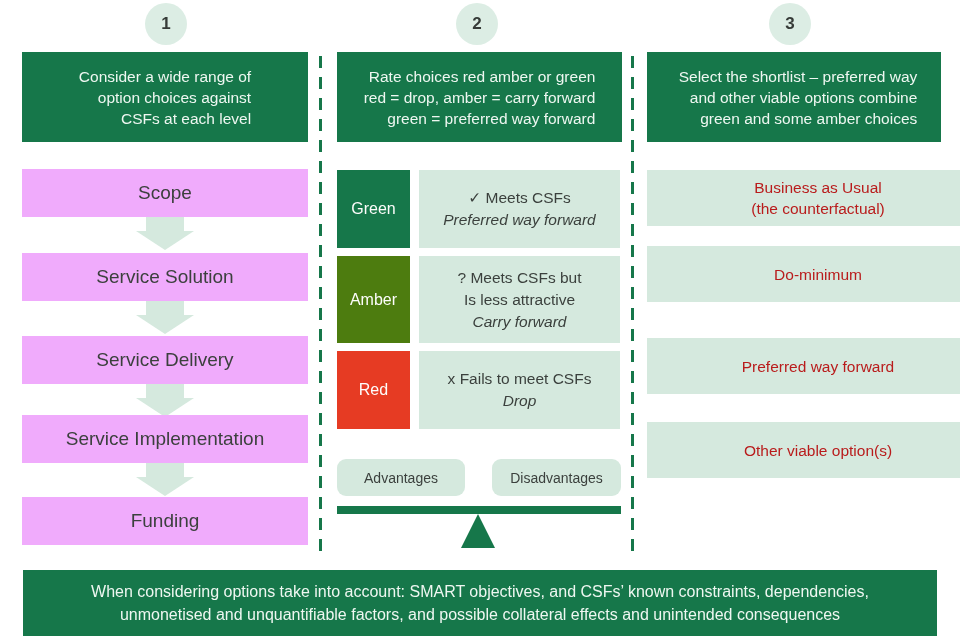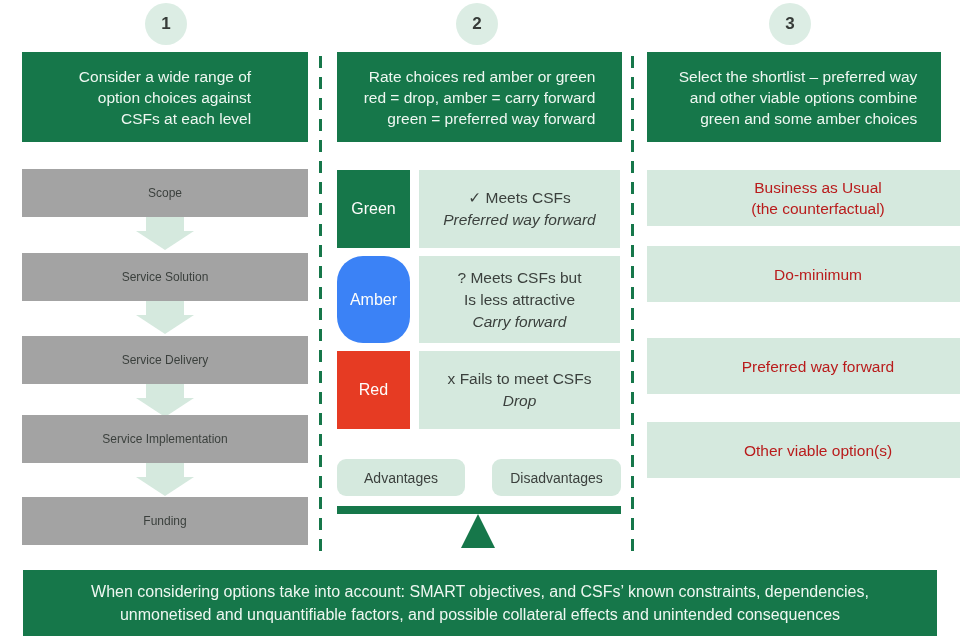--- a/index.html
+++ b/index.html
@@ -13,33 +13,33 @@
   .header{position:absolute;top:52px;height:90px;background:#16774a;color:#eef7f1;
     display:flex;align-items:center;justify-content:center;text-align:right;
     font-size:15.5px;line-height:21px;white-space:pre-line;}
   .header.h1{left:22px;width:286px;}
   .header.h2{left:337px;width:285px;}
   .header.h3{left:647px;width:286px;padding-left:8px;}
 
   .divider{position:absolute;top:56px;width:3px;height:496px;
     background:repeating-linear-gradient(to bottom,#16774a 0,#16774a 12px,transparent 12px,transparent 21px);}
 
-  .flow-box{position:absolute;left:22px;width:286px;height:48px;background:#a3a3a3;
-    color:#3b403d;display:flex;align-items:center;justify-content:center;font-size:12px;}
+  .flow-box{position:absolute;left:22px;width:286px;height:48px;background:#f0abfc;
+    color:#3b403d;display:flex;align-items:center;justify-content:center;font-size:19px;}
 
   .arrow{position:absolute;left:22px;width:286px;height:33px;display:flex;
     flex-direction:column;align-items:center;}
   .arrow-stem{width:38px;height:14px;background:#d5e9de;}
   .arrow-head{width:0;height:0;border-left:29px solid transparent;
     border-right:29px solid transparent;border-top:19px solid #d5e9de;}
 
   .rating-sq{position:absolute;left:337px;width:73px;color:#fdfdfb;display:flex;
     align-items:center;justify-content:center;font-size:16px;}
   .sq-green{background:#16774a;}
-  .sq-amber{background:#3b82f6;border-radius:26px;}
+  .sq-amber{background:#4d7c0f;}
   .sq-red{background:#e63b23;}
   .rating-text{position:absolute;left:419px;width:201px;background:#d5e9de;color:#3b403d;
     display:flex;flex-direction:column;align-items:center;justify-content:center;
     font-size:15.5px;line-height:22px;text-align:center;}
   .ital{font-style:italic;}
 
   .pill{position:absolute;top:459px;height:37px;background:#d5e9de;border-radius:9px;
     color:#3b403d;display:flex;align-items:center;justify-content:center;font-size:14px;}
   .pill.adv{left:337px;width:128px;}
   .pill.dis{left:492px;width:129px;}

